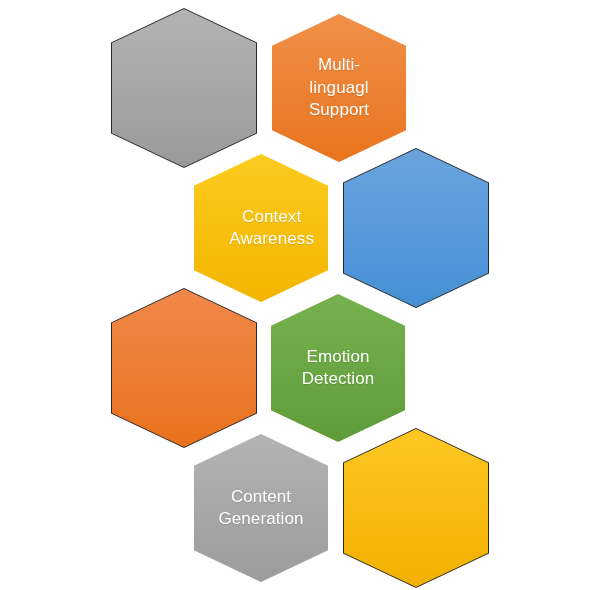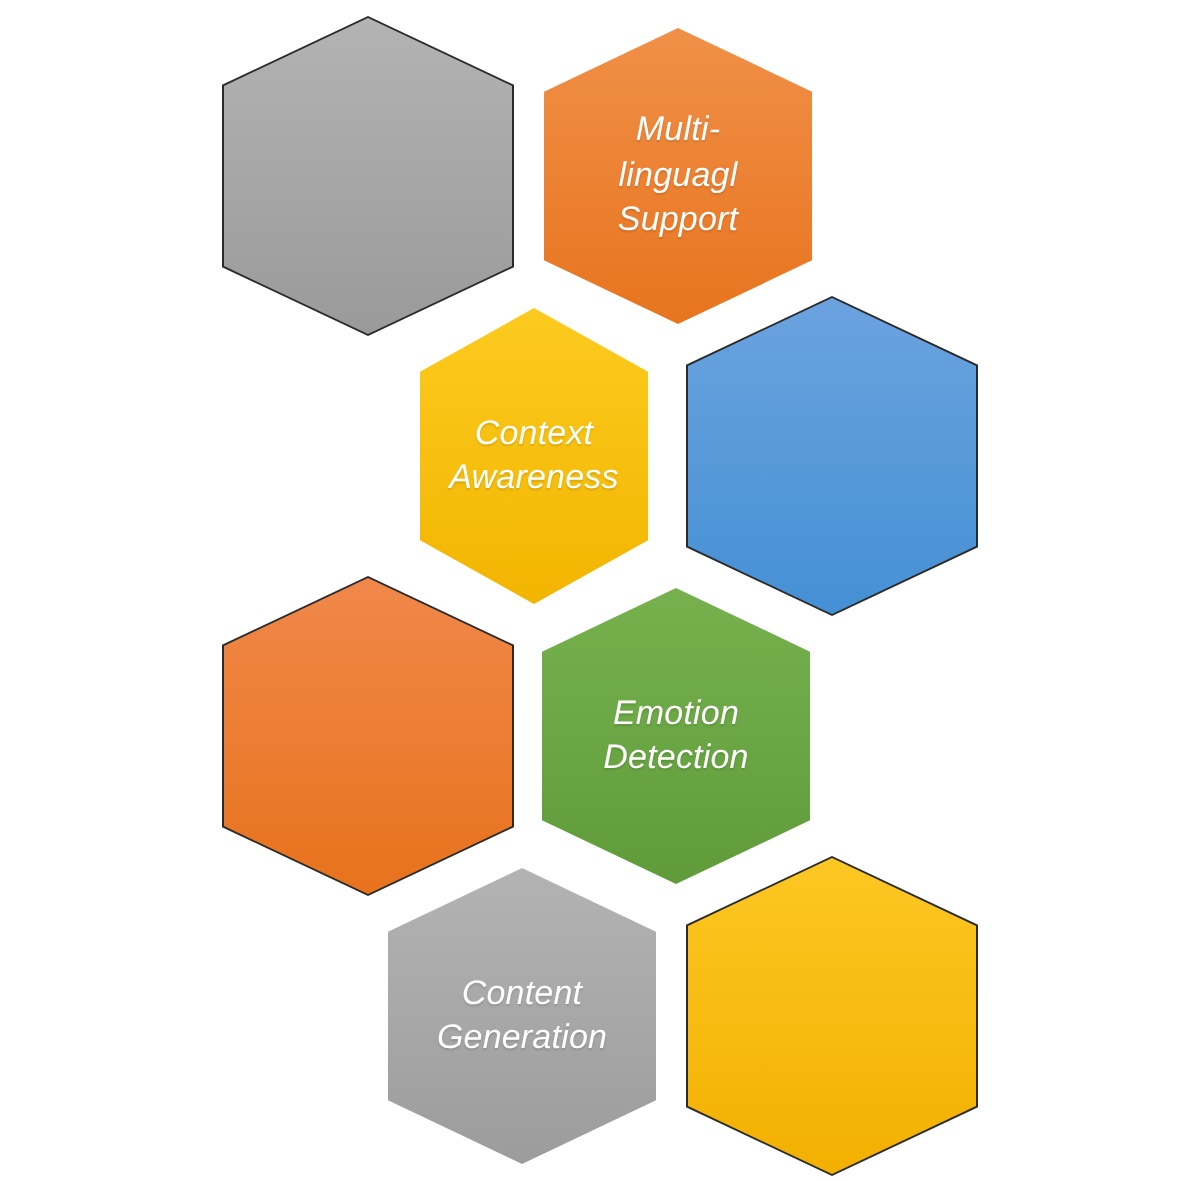--- a/index.html
+++ b/index.html
@@ -50,42 +50,41 @@
   }
   .label {
     color: #ffffff;
     font-size: 17px;
     line-height: 1.32;
     letter-spacing: 0.1px;
     text-align: center;
     padding: 0 14px;
     white-space: pre-line;
     text-shadow: 0 1px 1px rgba(0,0,0,0.12);
-    font-style: italic;
   }
 </style>
 </head>
 <body>
 
 <div id="stage">
     <div class="hexwrap" style="left: 111px; top: 8px; width: 146px; height: 160px;">
       <div class="shadowonly"></div>
       <div class="face" style="left: 1px; top: 1px; width: 144px; height: 158px; background: linear-gradient(rgb(179, 179, 179) 0%, rgb(154, 154, 154) 100%);"></div>
     </div>
     <div class="hexwrap" style="left: 266px; top: 8px; width: 146px; height: 160px;">
       <div class="halo"></div>
       <div class="face" style="left: 6px; top: 6px; width: 134px; height: 148px; background: linear-gradient(rgb(240, 144, 72) 0%, rgb(232, 116, 30) 100%);">
         <div class="label">Multi-
 linguagl
 Support</div>
       </div>
     </div>
     <div class="hexwrap" style="left: 188px; top: 148px; width: 146px; height: 160px;">
       <div class="halo"></div>
-      <div class="face" style="left: 22px; top: 6px; width: 114px; height: 148px; background: linear-gradient(rgb(252, 203, 31) 0%, rgb(242, 181, 0) 100%);">
+      <div class="face" style="left: 6px; top: 6px; width: 134px; height: 148px; background: linear-gradient(rgb(252, 203, 31) 0%, rgb(242, 181, 0) 100%); justify-content: flex-end;">
         <div class="label">Context
 Awareness</div>
       </div>
     </div>
     <div class="hexwrap" style="left: 343px; top: 148px; width: 146px; height: 160px;">
       <div class="shadowonly"></div>
       <div class="face" style="left: 1px; top: 1px; width: 144px; height: 158px; background: linear-gradient(rgb(107, 163, 223) 0%, rgb(68, 144, 212) 100%);"></div>
     </div>
     <div class="hexwrap" style="left: 111px; top: 288px; width: 146px; height: 160px;">
       <div class="shadowonly"></div>

